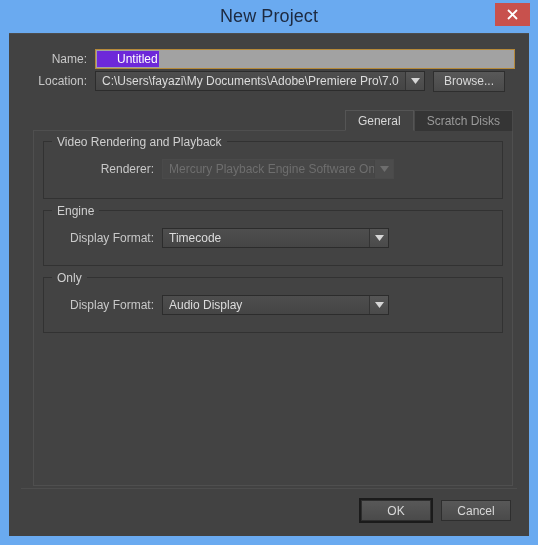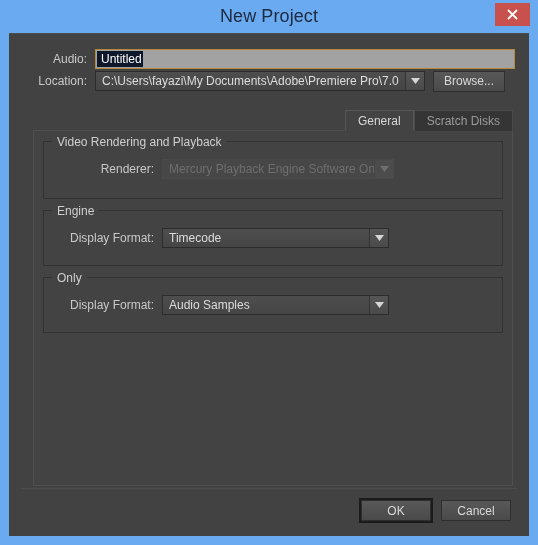--- a/index.html
+++ b/index.html
@@ -73,23 +73,23 @@
 
   .field-label {
     width: 86px;
     text-align: right;
     padding-right: 8px;
     font-size: 12px;
     color: #c8c8c8;
     flex: 0 0 auto;
   }
   .text-input-sel {
-    background: #0f172a;
+    background: #6d28d9;
     color: #ffffff;
-    padding: 1px 1px 1px 4px;
+    padding: 1px 1px 1px 20px;
   }
   .text-input-wrap {
     width: 420px;
     height: 20px;
     background: #a2a2a2;
     border: 1px solid #b5893a;
     display: flex;
     align-items: center;
     padding: 1px;
   }
@@ -289,21 +289,21 @@
         <svg width="11" height="11" viewBox="0 0 11 11">
           <path d="M1 1 L10 10 M10 1 L1 10" stroke="#ffffff" stroke-width="1.8" fill="none"></path>
         </svg>
       </span>
     </button>
   </div>
 
   <div class="dialog-body">
 
     <div class="field-row row-name">
-      <span class="field-label">Audio:</span>
+      <span class="field-label">Name:</span>
       <div class="text-input-wrap">
         <div class="text-input-inner">
           <span class="text-input-sel">Untitled</span>
         </div>
       </div>
     </div>
 
     <div class="field-row row-location">
       <span class="field-label">Location:</span>
       <div class="combo combo-location">
@@ -353,21 +353,21 @@
               </span>
             </div>
           </div>
         </div>
 
         <div class="groupbox gb-audio">
           <span class="gb-title">Only</span>
           <div class="gb-row">
             <span class="gb-label">Display Format:</span>
             <div class="combo gb-combo">
-              <span class="combo-value">Audio Samples</span>
+              <span class="combo-value">Audio Display</span>
               <span class="combo-arrow">
                 <svg width="9" height="6" viewBox="0 0 9 6">
                     <path d="M0 0 L9 0 L4.5 6 Z" fill="#d6d6d6"></path>
                   </svg>
               </span>
             </div>
           </div>
         </div>
 
 

